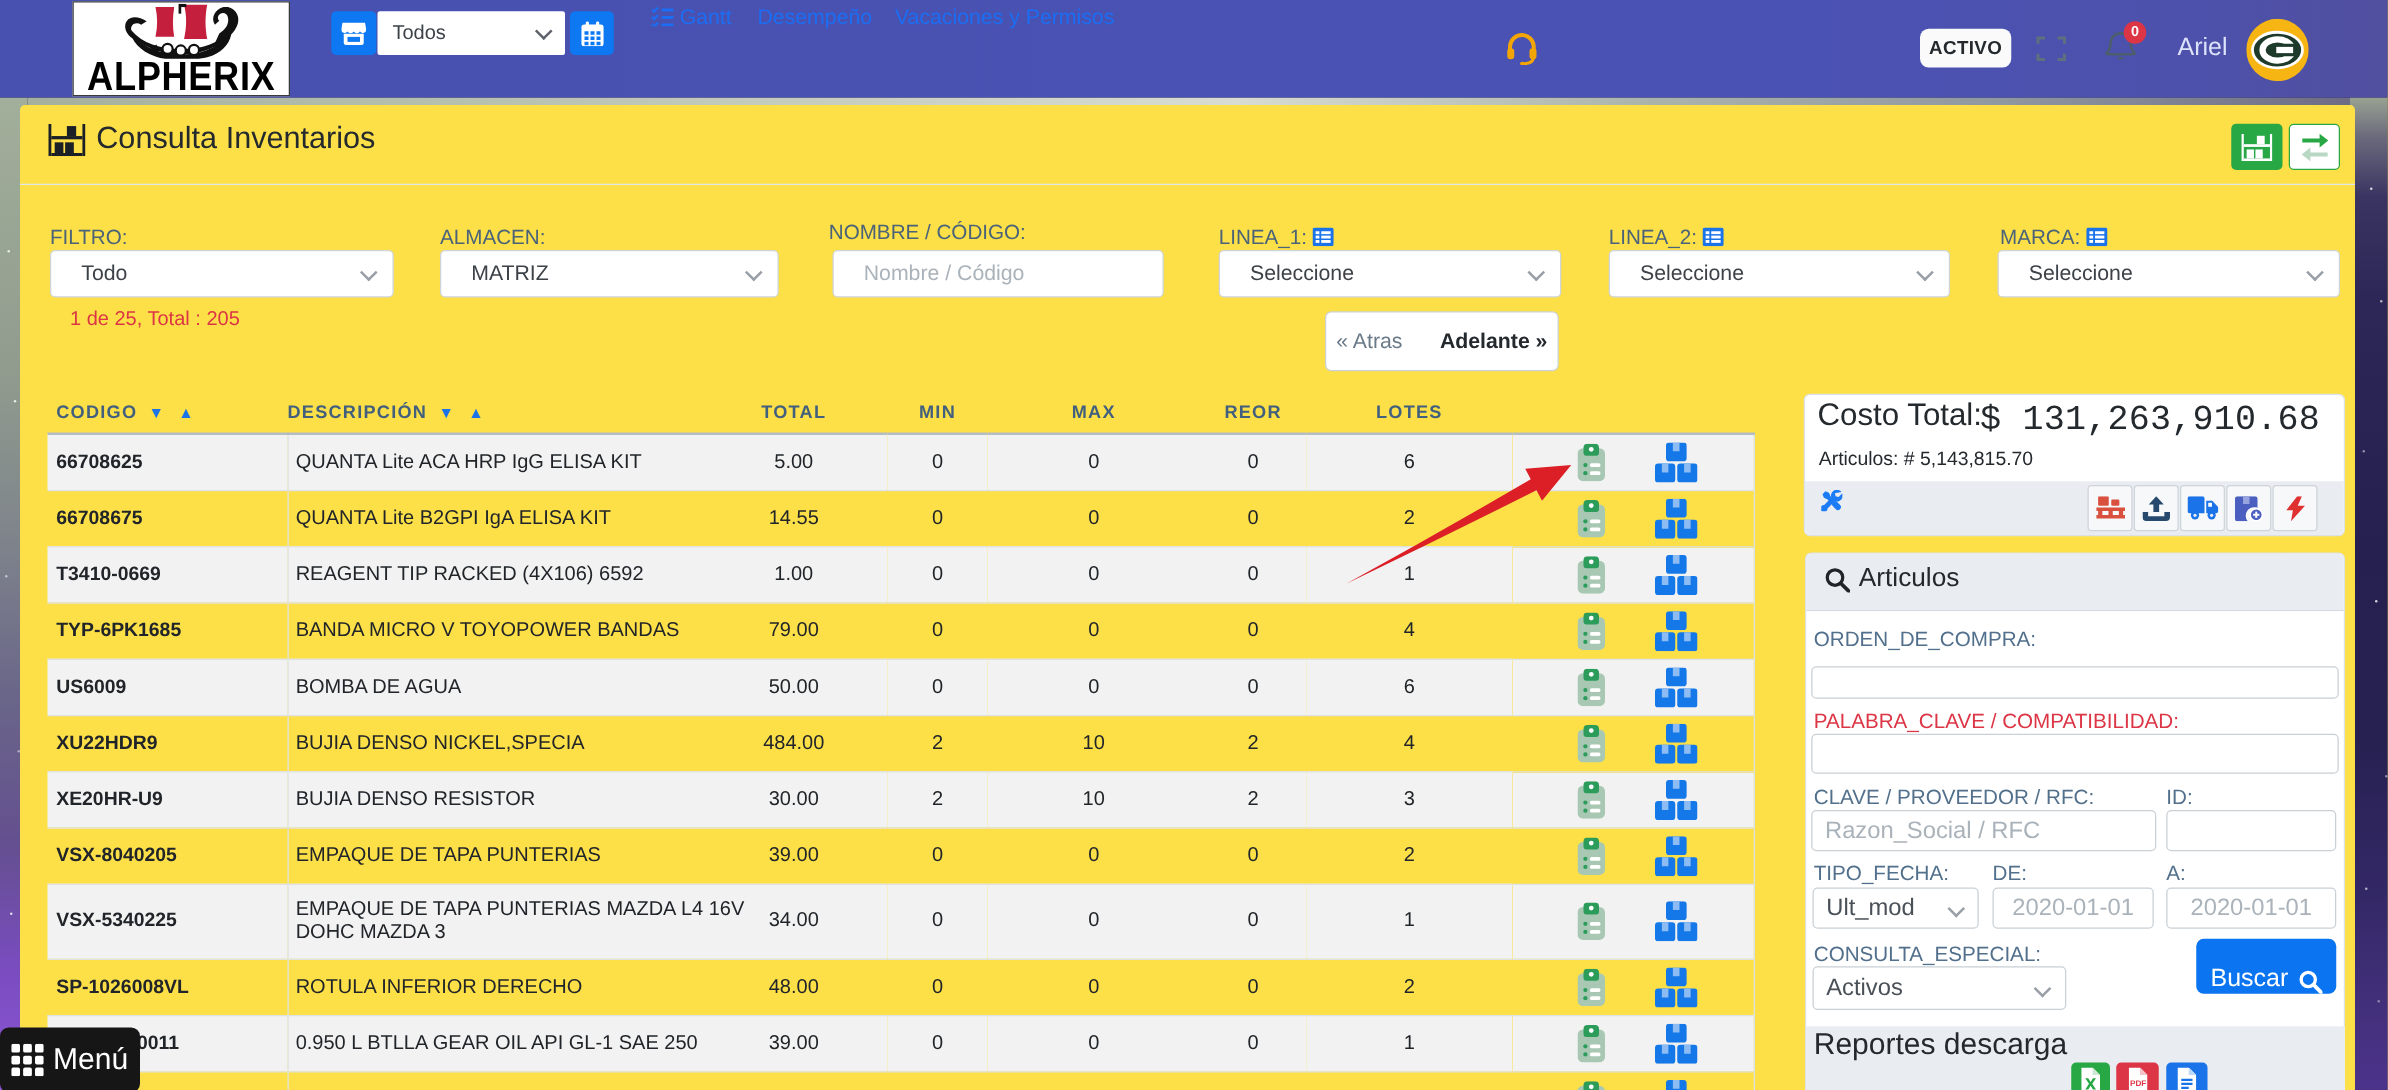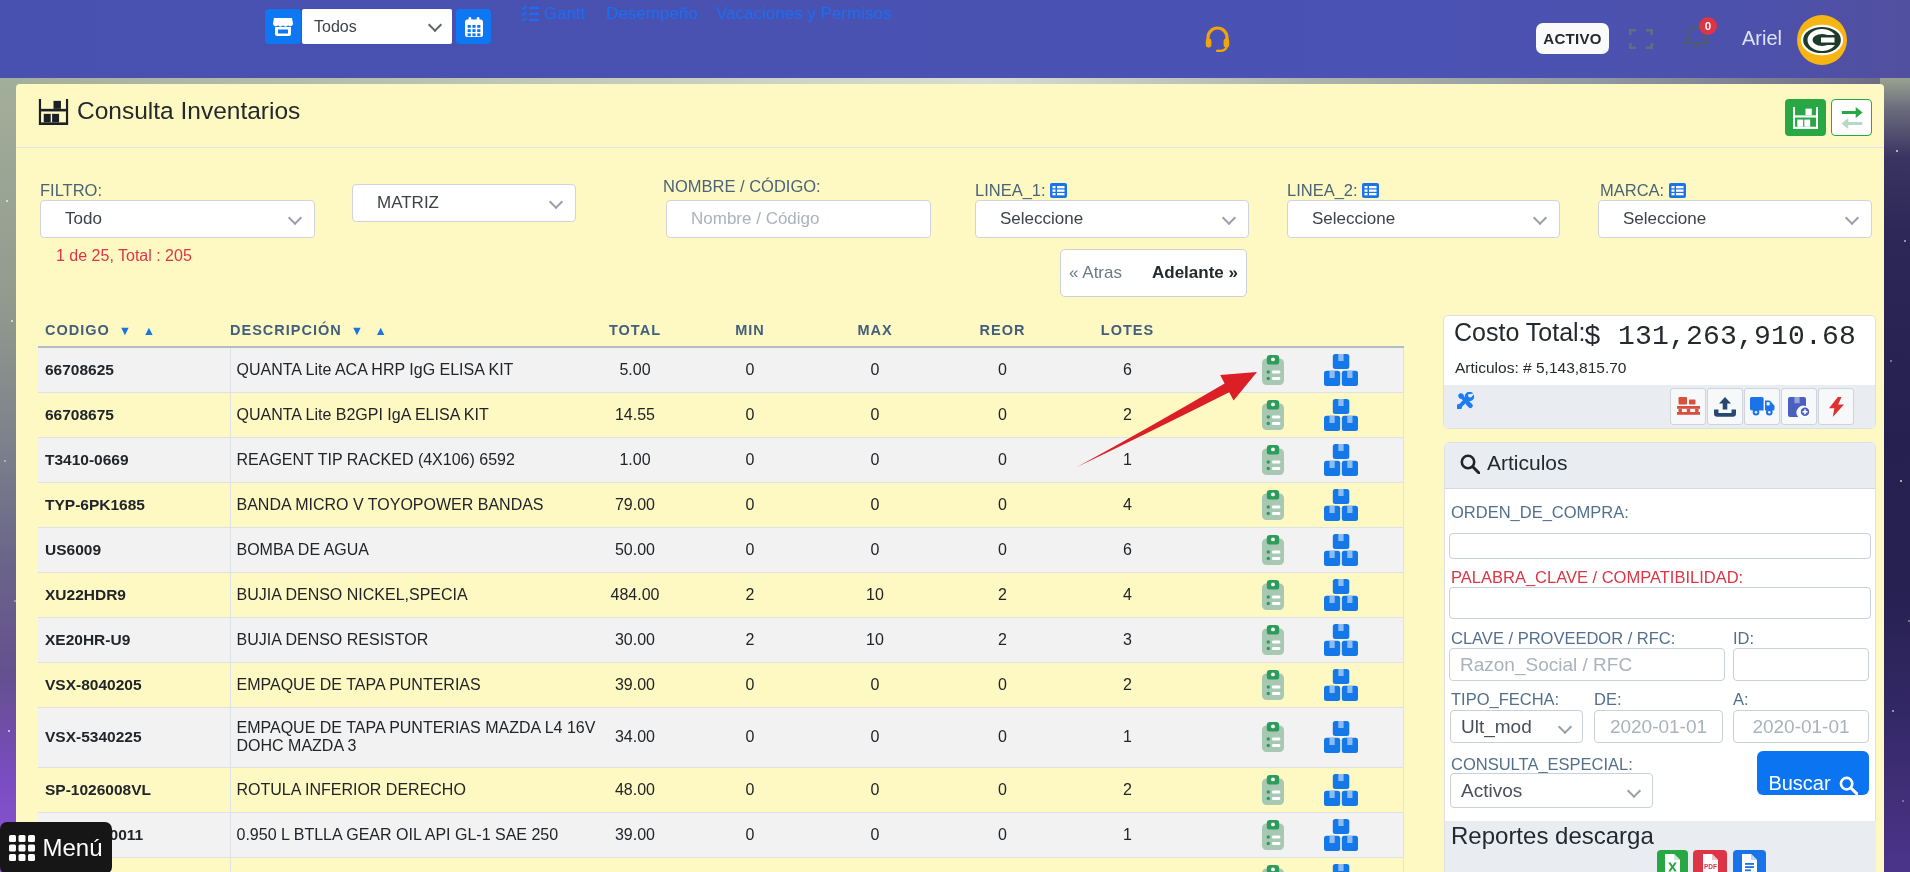--- a/index.html
+++ b/index.html
@@ -9,21 +9,21 @@
 #bgt{position:absolute;left:22px;right:30px;top:78px;height:8px;background:linear-gradient(90deg,#a4b09c,#c2cabb 30%,#d8dcd2 52%,#aab3ab 70%,#8f97a0 85%,#6e6c85 100%)}
 #topbar{position:fixed;left:0;top:0;width:1910px;height:78px;background:linear-gradient(90deg,#4851af 0%,#4a52b3 75%,#4d51ab 92%,#514f9f 100%)}
 #logo{position:absolute;left:58px;top:1px;width:174px;height:76px;background:#fff;border:1px solid #3a3a3a;display:flex;flex-direction:column;align-items:center}
 #logotxt{font-weight:bold;font-size:29px;letter-spacing:.5px;color:#000;line-height:26px;transform:scaleY(1.12);transform-origin:top}
 .tbtn{position:absolute;top:9px;height:35px;background:#0d78f2;border-radius:4px;display:flex;align-items:center;justify-content:center}
 #tsel{position:absolute;left:302px;top:9px;width:150px;height:35px;background:#fff;border-radius:2px;font-size:16px;color:#3c4248;display:flex;align-items:center;padding-left:12px}
 #tsel .chev{position:absolute;right:12px;top:11px;border-color:#5f646a}
 .navlink{position:absolute;top:4px;font-size:17px;color:#1b6ef3;white-space:nowrap}
 #activo{position:absolute;left:1536px;top:23px;width:73px;height:31px;background:#fafafa;border-radius:7px;font-size:15px;font-weight:bold;color:#24292e;display:flex;align-items:center;justify-content:center;letter-spacing:.3px}
 #ariel{position:absolute;left:1742px;top:27px;font-size:20px;color:#dde2fb}
-#card{position:fixed;left:16px;top:84px;width:1868px;height:788px;background:#fef9c3;border-radius:4px 4px 0 0}
+#card{position:fixed;left:16px;top:84px;width:1868px;height:788px;background:#fde047;border-radius:4px 4px 0 0}
 #cardhead{position:absolute;left:0;top:0;width:100%;height:64px;border-bottom:1px solid #e3e6e9}
 #title{position:absolute;left:61px;top:13px;font-size:24.5px;color:#24292e}
 .hbtn{position:absolute;top:15px;width:41px;height:37px;border-radius:4px;display:flex;align-items:center;justify-content:center}
 #hbtn1{left:1769px;background:#28a745}
 #hbtn2{left:1815px;background:#fff;border:1px solid #28a745}
 .flab{position:absolute;font-size:16.5px;color:#4a6379;white-space:nowrap}
 .fsel{position:absolute;height:38px;border:1px solid #ced4da;border-radius:4px;background:#fff;font-size:17px;color:#3c4248;display:flex;align-items:center;padding-left:24px}
 .fsel .chev{position:absolute;right:14px;top:12px}
 .chev{width:10px;height:10px;border-right:2.4px solid #989fa6;border-bottom:2.4px solid #989fa6;transform:rotate(45deg);font-size:0;color:transparent}
 #pagecount{position:absolute;left:40px;top:163px;font-size:16px;color:#dc3545}
@@ -108,20 +108,37 @@
 </defs>
 </svg>
 <div id="bg">
     <div id="bgl"></div>
     <div id="bgr"></div>
     <div id="bgt"></div>
 <div style="position:absolute;left:6px;top:200px;width:2px;height:2px;background:#fff;border-radius:50%;opacity:.8;box-shadow:5px 120px 0 #fff,-2px 260px 0 rgba(255,255,255,.7),8px 400px 0 rgba(255,255,255,.6),2px 530px 0 #fff,10px 640px 0 rgba(255,255,255,.5)"></div>
 <div style="position:absolute;right:12px;top:150px;width:2px;height:2px;background:#fff;border-radius:50%;opacity:.8;box-shadow:8px 90px 0 rgba(255,255,255,.8),-6px 210px 0 rgba(255,255,255,.6),4px 330px 0 #fff,12px 470px 0 rgba(255,255,255,.6),-4px 560px 0 rgba(255,255,255,.8),6px 650px 0 rgba(255,255,255,.5)"></div>
 </div>
 <div id="topbar">
+  <div id="logo">
+    <svg width="111" height="44" viewBox="0 0 116 50" style="margin-top:1px">
+      <path d="M34 3 L51 3 C49.5 13 49.5 21 51 30 L34 30 C36 21 36 12 34 3 Z" fill="#c41f3d"></path>
+      <path d="M60 1 L81 1 C79 12 79 21 81 32 L60 32 C62.5 21 62.5 11 60 1 Z" fill="#c41f3d"></path>
+      <rect x="55" y="0" width="2.4" height="9" fill="#111"></rect>
+        <rect x="56" y="0" width="6" height="3" fill="#111"></rect>
+      <path d="M26 16 C14 8 4 14 7 24 C9 30 16 34 22 35 C19 31 13 29 12 24 C11 19 16 16 21 19 Z" fill="#111"></path>
+      <path d="M10 22 C18 38 36 46 58 46 C80 46 96 38 102 20 C106 30 98 42 86 47 C74 52 48 53 34 48 C20 43 12 34 10 22 Z" fill="#111"></path>
+      <path d="M12 24 C22 36 38 41 58 41 C78 41 92 36 100 24 L101 28 C92 40 76 46 57 46 C38 46 20 38 11 27 Z" fill="#111"></path>
+      <path d="M100 3 C110 6 112 16 106 24 C101 31 94 35 88 36 L92 27 C97 24 101 19 100 13 C99.4 9 96 7.5 93 9 C90.5 10.5 90 13.5 92 15.5 L88 19 C84 13 88 5 96 3 Z" fill="#111"></path>
+      <path d="M28 42 l7 -5 2 7 z M37 45 l7 -5 2 7 z M46 47 l7 -5 2 7 z" fill="#111"></path>
+      <circle cx="45" cy="41" r="4.6" fill="#fff" stroke="#111" stroke-width="2"></circle>
+      <circle cx="57" cy="42.5" r="4.6" fill="#fff" stroke="#111" stroke-width="2"></circle>
+      <circle cx="69" cy="42" r="4.6" fill="#fff" stroke="#111" stroke-width="2"></circle>
+    </svg>
+    <div id="logotxt">ALPHERIX</div>
+  </div>
   <div class="tbtn" id="tb1" style="left:265px;width:36px">
     <svg width="20" height="18" viewBox="0 0 20 18">
         <path d="M1 0 h18 l1 5.5 a2.8 2.8 0 0 1 -5 1.7 a2.9 2.9 0 0 1 -5 0 a2.9 2.9 0 0 1 -5 0 a2.8 2.8 0 0 1 -5 -1.7 z" fill="#fff"></path>
         <path d="M2 9 h16 v7 a2 2 0 0 1 -2 2 h-12 a2 2 0 0 1 -2 -2 z" fill="#fff"></path>
         <rect x="5" y="11.5" width="10" height="4" fill="#0d78f2"></rect>
       </svg>
   </div>
   <div id="tsel">Todos<span class="chev">▼</span></div>
   <div class="tbtn" id="tb2" style="left:456px;width:35px">
     <svg width="18" height="20" viewBox="0 0 18 20">
@@ -191,21 +208,21 @@
         <svg width="24" height="24" viewBox="0 0 26 26">
           <path d="M2 5.3 h15 v-4.3 l7.5 6 -7.5 6 v-4.3 h-15 z" fill="#28a745"></path>
           <path d="M24 17.3 h-15 v-4.3 l-7.5 6 7.5 6 v-4.3 h15 z" fill="#b9d8c3"></path>
         </svg>
       </div>
   </div>
   <div id="filters">
     <span class="flab" style="left:24px;top:97px">FILTRO:</span>
     <div class="fsel" style="left:24px;top:116px;width:275px">Todo<span class="chev">▼</span></div>
     <span class="flab" style="left:336px;top:97px">ALMACEN:</span>
-    <div class="fsel" style="left:336px;top:100px;width:224px">MATRIZ<span class="chev">▼</span></div>
+    <div class="fsel" style="left:336px;top:116px;width:271px">MATRIZ<span class="chev">▼</span></div>
     <span class="flab" style="left:647px;top:93px">NOMBRE / CÓDIGO:</span>
     <div class="fsel" style="left:650px;top:116px;width:265px;color:#aab2ba">Nombre / Código</div>
     <span class="flab" style="left:959px;top:97px">LINEA_1: <svg width="17" height="15" viewBox="0 0 17 15" style="vertical-align:-2px">
           <rect width="17" height="15" rx="2" fill="#1a73e8"></rect>
           <rect x="2.5" y="3" width="3" height="2.3" fill="#fff"></rect>
           <rect x="7" y="3" width="7.5" height="2.3" fill="#fff"></rect>
           <rect x="2.5" y="6.5" width="3" height="2.3" fill="#fff"></rect>
           <rect x="7" y="6.5" width="7.5" height="2.3" fill="#fff"></rect>
           <rect x="2.5" y="10" width="3" height="2.3" fill="#fff"></rect>
           <rect x="7" y="10" width="7.5" height="2.3" fill="#fff"></rect>

